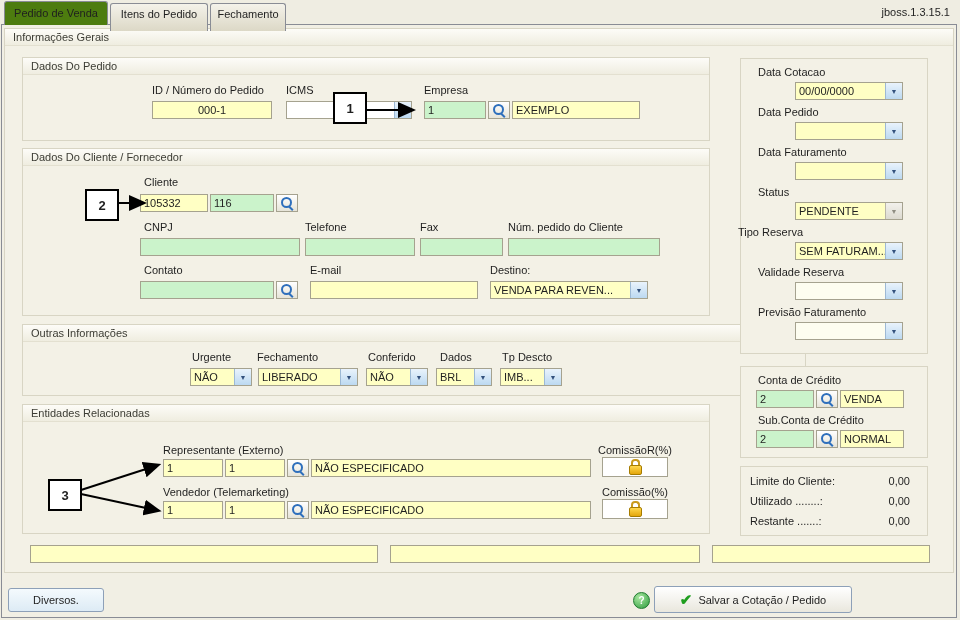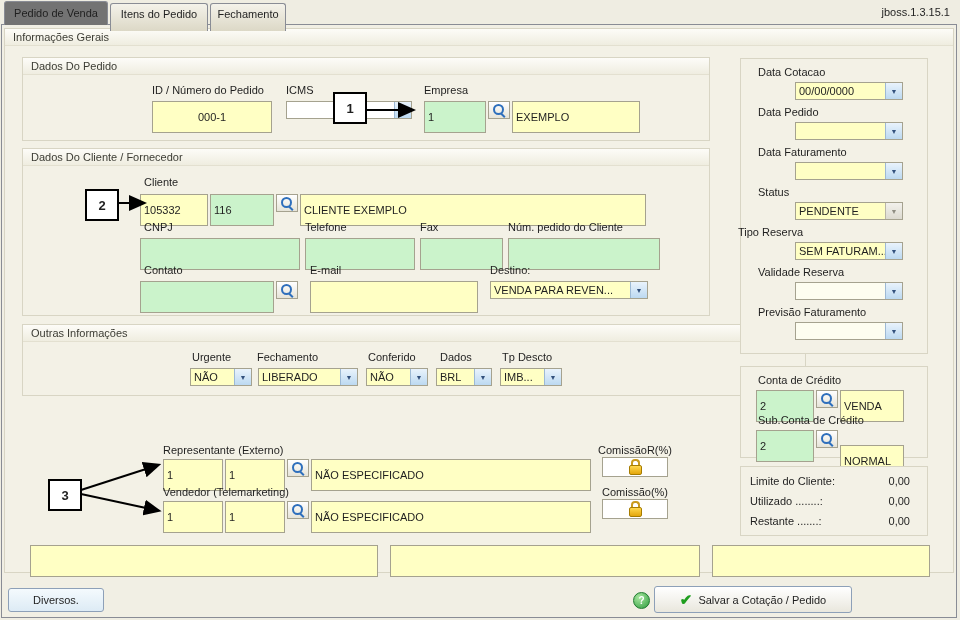--- a/index.html
+++ b/index.html
@@ -1,28 +1,28 @@
 <!DOCTYPE html>
 <html><head>
 <meta charset="utf-8">
 <style>
   html,body{margin:0;padding:0;background:#D8D5C8}
   #app{position:relative;width:960px;height:620px;background:#EFEDE2;font-family:"Liberation Sans",sans-serif;font-size:11px;color:#1F1F1F;overflow:hidden}
   .lbl{position:absolute;white-space:nowrap;color:#1F1F1F}
   
   .tabbar{position:absolute;left:0;top:0;width:960px;height:24px}
   .tab{position:absolute;top:3px;height:28px;line-height:20px;box-sizing:border-box;text-align:center;border:1px solid #898C95;border-bottom:none;border-radius:3px 3px 0 0;background:linear-gradient(#F4F2EA,#DCD8C6);cursor:default;z-index:2}
-  .tab.active{top:1px;height:24px;line-height:23px;background:#737373;z-index:3}
+  .tab.active{top:1px;height:24px;line-height:23px;background:#4d7c0f;z-index:3}
   .tabpage{position:absolute;left:1px;top:24px;width:956px;height:594px;border:1px solid #898C95;background:#F1EFE4;box-sizing:border-box}
   .version{position:absolute;top:6px;right:10px}
   
   .group{position:absolute;border:1px solid #D8D5C4;background:#F3F1E6;box-sizing:border-box}
   .group-title{position:absolute;left:0;top:0;right:0;height:16px;line-height:16px;padding-left:8px;background:linear-gradient(#FDFCF8,#EFEDE0);border-bottom:1px solid #E3E0D0;color:#3C3C34;white-space:nowrap}
   
-  .field{position:absolute;height:18px;box-sizing:border-box;border:1px solid #A5A28F;background:#FFFFC4;padding:15px 3px;display:flex;align-items:center;overflow:hidden;white-space:nowrap}
+  .field{position:absolute;height:18px;box-sizing:border-box;border:1px solid #A5A28F;background:#FFFFC4;padding:8px 3px;display:flex;align-items:center;overflow:hidden;white-space:nowrap}
   .field.green{background:#CBF3CB}
   .field.center{justify-content:center}
   .combo{position:absolute;height:18px;box-sizing:border-box;border:1px solid #A5A28F;background:#fff;display:flex}
   .combo-text{flex:1;padding:0 3px;display:flex;align-items:center;overflow:hidden;white-space:nowrap;background:#FFFFC4}
   .combo-text.white{background:#FFFFFF}
   .combo-text.pale{background:#FDFDF0}
   .combo-btn{width:16px;display:flex;align-items:center;justify-content:center;background:linear-gradient(#E9F3FC,#BCD9F1);border-left:1px solid #9DB9D4;color:#33527E;font-size:7px}
   .combo-btn.gray{background:linear-gradient(#F2F1EC,#DCDAD0);border-left-color:#B9B6A8;color:#8F8D82}
   .mag-btn{position:absolute;width:22px;height:18px;box-sizing:border-box;border:1px solid #A5A28F;background:linear-gradient(#FFFFFF,#E6E4D8);display:flex;align-items:center;justify-content:center}
   .mag{position:relative;width:13px;height:13px}
@@ -95,21 +95,20 @@
 
   <div class="group" style="left:22px;top:148px;width:688px;height:168px">
     <div class="group-title">Dados Do Cliente / Fornecedor</div>
   </div>
   <div class="lbl" style="left:144px;top:176px">Cliente</div>
   <div class="field" style="left:140px;top:194px;width:68px">105332</div>
   <div class="field green" style="left:210px;top:194px;width:64px">116</div>
   <div class="mag-btn" style="left:276px;top:194px">
       <span class="mag"></span>
     </div>
-  <div class="field" style="left:300px;top:194px;width:346px">CLIENTE EXEMPLO</div>
 
   <div class="callout" style="left:85px;top:189px">2</div>
   <svg class="arrow-svg" style="left:118px;top:196px" width="28" height="14">
     <defs>
         <marker id="ah2" markerWidth="9" markerHeight="8" refX="1" refY="4" orient="auto">
           <path d="M0,0 L9,4 L0,8 Z" fill="#000"></path>
         </marker>
       </defs>
     <line x1="1" y1="7" x2="13" y2="7" stroke="#000" stroke-width="2" marker-end="url(#ah2)"></line>
   </svg>
@@ -158,20 +157,23 @@
   </div>
   <div class="combo" style="left:436px;top:368px;width:56px">
     <span class="combo-text">BRL</span>
     <span class="combo-btn">▼</span>
   </div>
   <div class="combo" style="left:500px;top:368px;width:62px">
     <span class="combo-text">IMB...</span>
     <span class="combo-btn">▼</span>
   </div>
 
+  <div class="group" style="left:22px;top:404px;width:688px;height:130px">
+    <div class="group-title">Entidades Relacionadas</div>
+  </div>
   <div class="lbl" style="left:163px;top:444px">Representante (Externo)</div>
   <div class="field" style="left:163px;top:459px;width:60px">1</div>
   <div class="field" style="left:225px;top:459px;width:60px">1</div>
   <div class="mag-btn" style="left:287px;top:459px">
       <span class="mag"></span>
     </div>
   <div class="field" style="left:311px;top:459px;width:280px">NÃO ESPECIFICADO</div>
   <div class="lbl" style="left:598px;top:444px">ComissãoR(%)</div>
   <div class="lockfield" style="left:602px;top:457px">
       <span class="lock"></span>
@@ -246,21 +248,21 @@
   <div class="field green" style="left:756px;top:390px;width:58px">2</div>
   <div class="mag-btn" style="left:816px;top:390px">
       <span class="mag"></span>
     </div>
   <div class="field" style="left:840px;top:390px;width:64px">VENDA</div>
   <div class="lbl" style="left:758px;top:414px">Sub.Conta de Crédito</div>
   <div class="field green" style="left:756px;top:430px;width:58px">2</div>
   <div class="mag-btn" style="left:816px;top:430px">
       <span class="mag"></span>
     </div>
-  <div class="field" style="left:840px;top:445px;width:64px">NORMAL</div>
+  <div class="field" style="left:840px;top:430px;width:64px">NORMAL</div>
 
   <div class="group" style="left:740px;top:466px;width:188px;height:70px"></div>
   <div class="lbl" style="left:750px;top:475px">Limite do Cliente:</div>
   <div class="limit-val" style="left:862px;top:475px">0,00</div>
   <div class="lbl" style="left:750px;top:495px">Utilizado ........:</div>
   <div class="limit-val" style="left:862px;top:495px">0,00</div>
   <div class="lbl" style="left:750px;top:515px">Restante .......:</div>
   <div class="limit-val" style="left:862px;top:515px">0,00</div>
 
   <div class="btn light" style="left:8px;top:588px;width:96px;height:24px">

